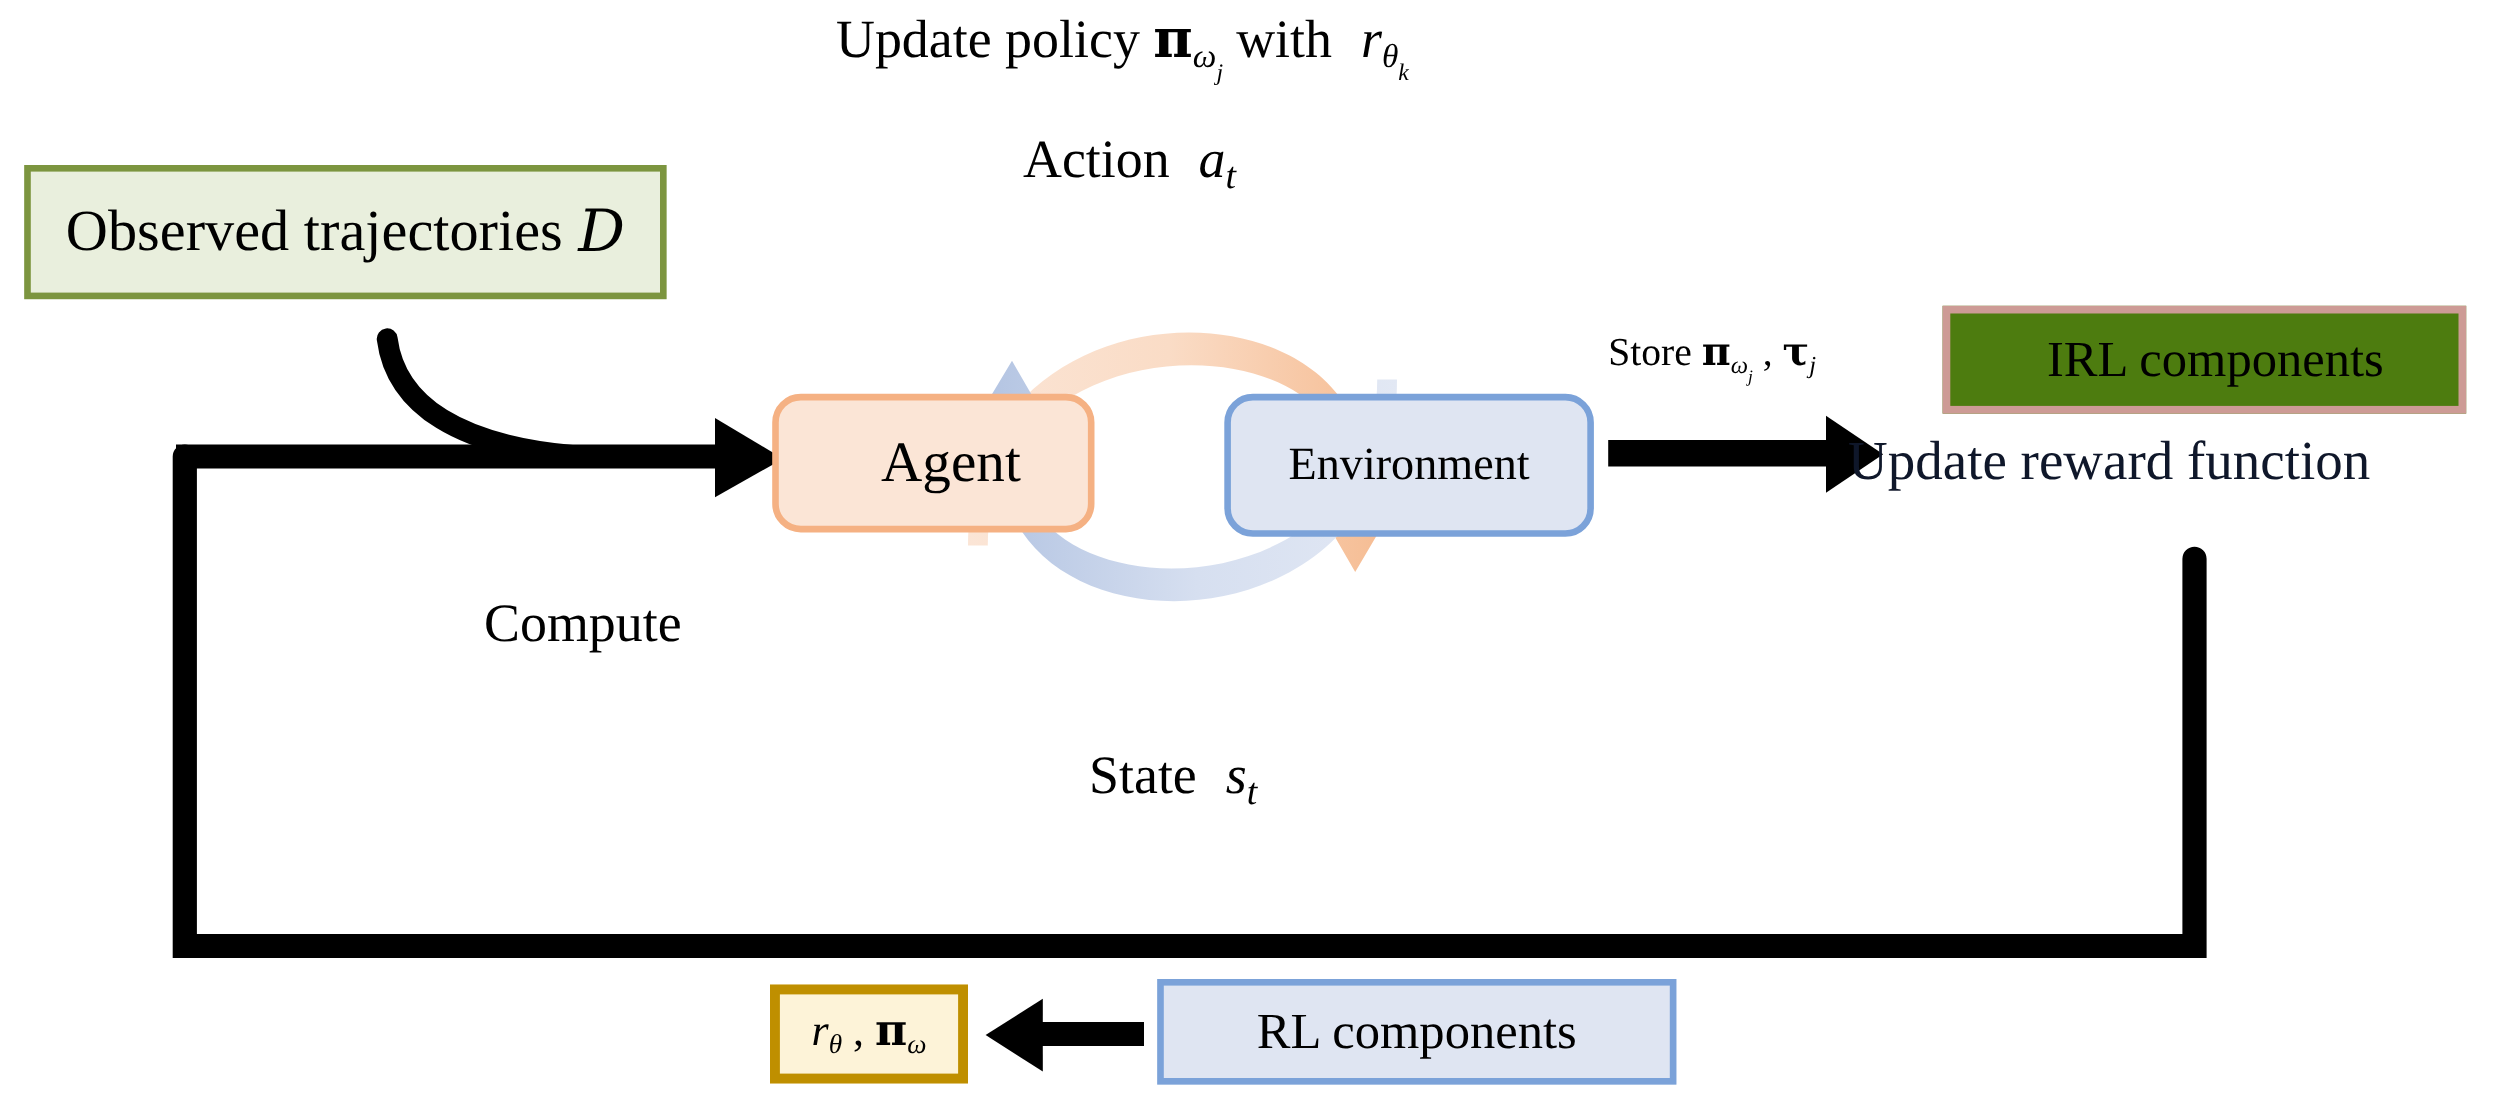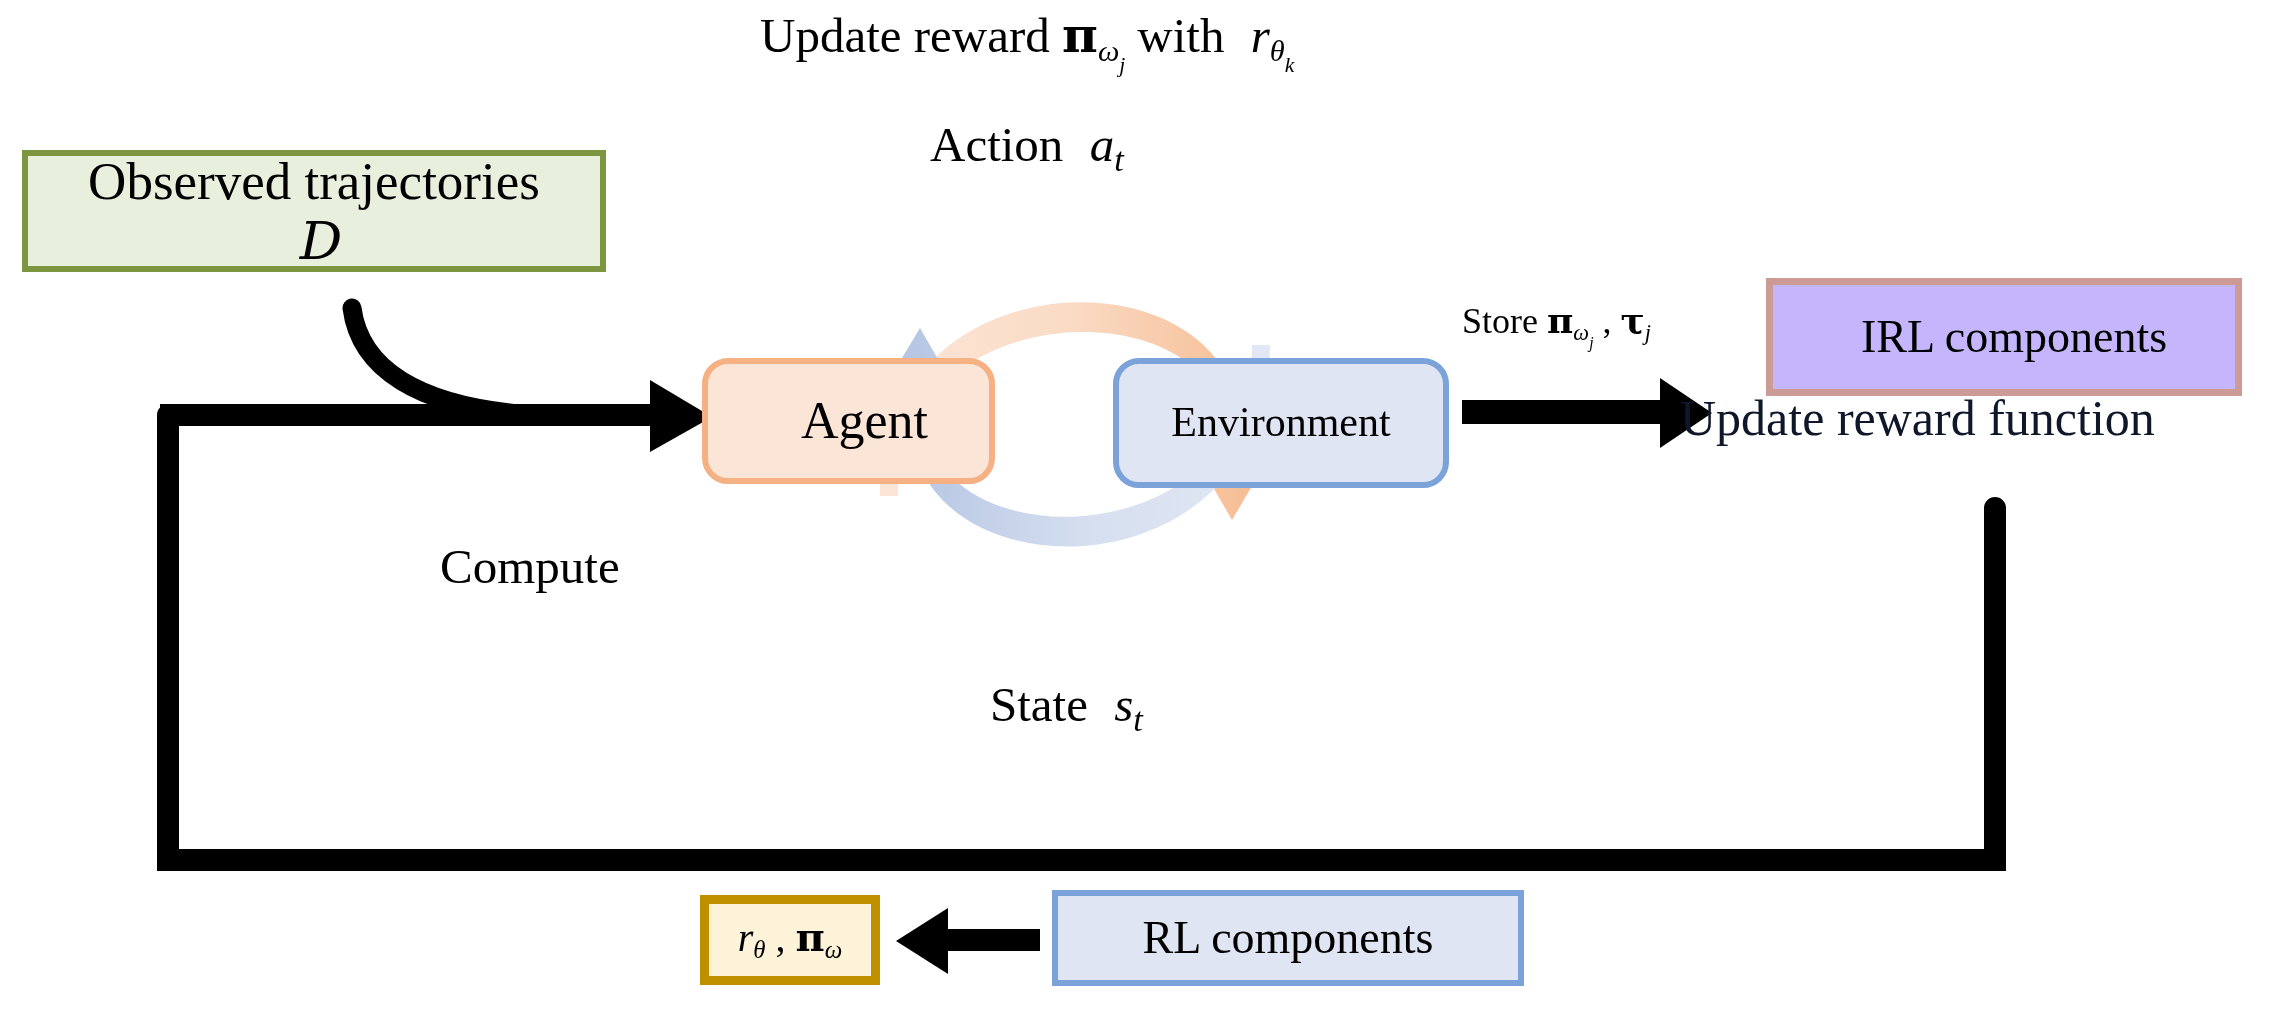--- a/index.html
+++ b/index.html
@@ -21,21 +21,20 @@
     white-space: nowrap;
     line-height: 1.12;
   }
   
   .box {
     box-sizing: border-box;
     display: flex;
     align-items: center;
     justify-content: center;
     text-align: right;
-    flex-direction: column;
   }
   #observed-box {
     left: 22px; top: 150px; width: 584px; height: 122px;
     background: #e9efdd;
     border: 6px solid #7c953f;
     font-size: 53px;
   }
   #agent-box {
     left: 702px; top: 358px; width: 293px; height: 126px;
     background: #fbe5d6;
@@ -45,22 +44,22 @@
     padding-left: 32px;
   }
   #environment-box {
     left: 1113px; top: 358px; width: 336px; height: 130px;
     background: #dfe5f2;
     border: 6px solid #7ba2d9;
     border-radius: 26px;
     font-size: 42px;
   }
   #irl-box {
-    left: 1766px; top: 278px; width: 476px; height: 118px;
-    background: #c4b5fd;
+    left: 1766px; top: 278px; width: 476px; height: 98px;
+    background: #4d7c0f;
     border: 7px solid #cd9b95;
     font-size: 46px;
     padding-left: 20px;
   }
   #rl-box {
     left: 1052px; top: 890px; width: 472px; height: 96px;
     background: #dfe5f2;
     border: 6px solid #7ba2d9;
     font-size: 46px;
   }
@@ -166,21 +165,21 @@
     <span>
       <span class="mi">r</span><span class="sub">θ</span><span> , </span><span class="mb">π</span><span class="sub">ω</span>
     </span>
   </div>
 
   <div class="abs box lbl" id="rl-box">
     <span>RL components</span>
   </div>
 
   <div class="abs lbl" id="update-policy-label">
-    <span>Update reward </span><span class="mb">π</span><span class="sub">ω</span><span style="font-size:0.44em; vertical-align:-0.95em; font-style:italic;">j</span><span style="margin-left:12px;">with </span><span class="mi" style="margin-left:14px;">r</span><span class="sub">θ</span><span style="font-size:0.44em; vertical-align:-0.95em; font-style:italic;">k</span>
+    <span>Update policy </span><span class="mb">π</span><span class="sub">ω</span><span style="font-size:0.44em; vertical-align:-0.95em; font-style:italic;">j</span><span style="margin-left:12px;">with </span><span class="mi" style="margin-left:14px;">r</span><span class="sub">θ</span><span style="font-size:0.44em; vertical-align:-0.95em; font-style:italic;">k</span>
   </div>
 
   <div class="abs lbl" id="action-label">
     <span>Action </span><span class="mi" style="margin-left:14px;">a</span><span class="sub2">t</span>
   </div>
 
   <div class="abs lbl" id="state-label">
     <span>State </span><span class="mi" style="margin-left:14px;">s</span><span class="sub2">t</span>
   </div>
 

